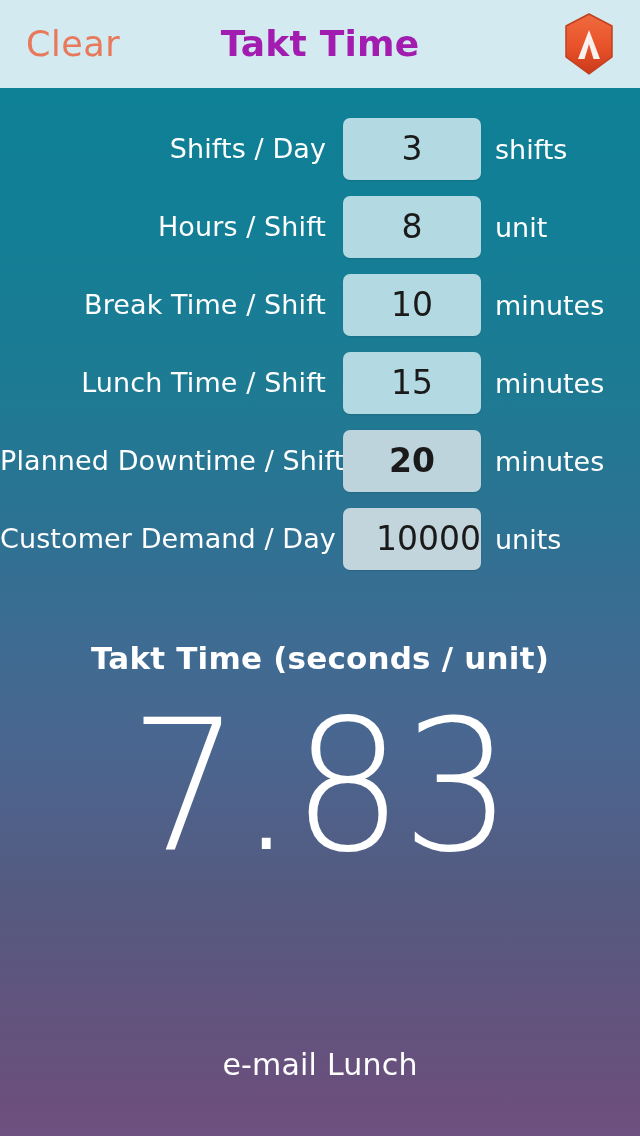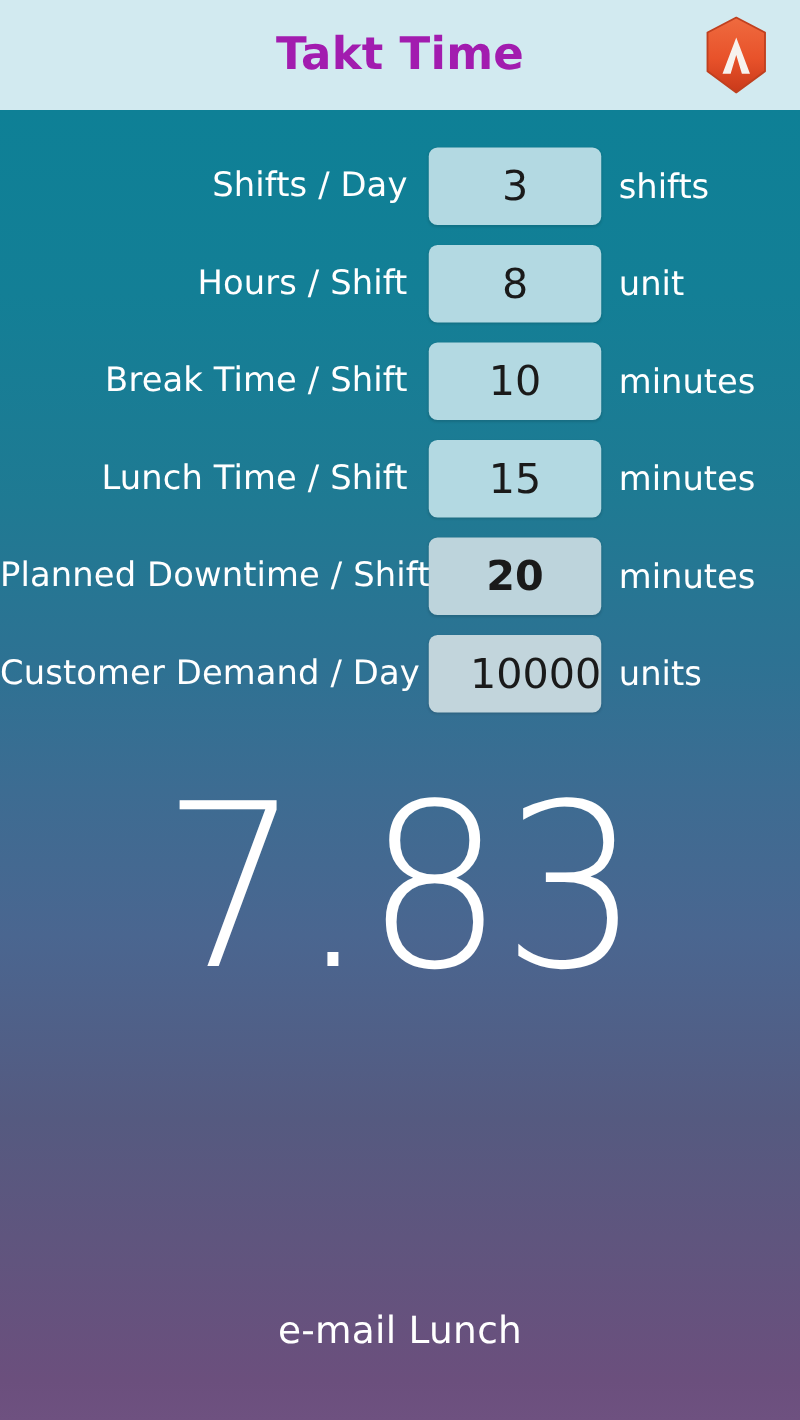--- a/index.html
+++ b/index.html
@@ -87,20 +87,21 @@
         #1f7a93 30%,
         #2d7293 42%,
         #3d6c92 52%,
         #4a6690 63%,
         #555a80 77%,
         #5f557e 86%,
         #6b4f7d 97%,
         #6e5180 100%);
     display: flex;
     flex-direction: column;
+    gap: 40px;
   }
 
   
   .rows {
     padding-top: 22px;
   }
 
   .row {
     height: 78px;
     display: flex;
@@ -190,20 +191,21 @@
     letter-spacing: 0.2px;
     padding: 6px 14px;
   }
 </style>
 </head>
 <body>
 
 <div class="app">
 
   <div class="header">
+    <button class="clear-btn">Clear</button>
 
     <div class="header-title">Takt Time</div>
 
     <div class="logo">
       <svg viewBox="0 0 58 62" width="58" height="62" aria-hidden="true">
         <defs>
           <linearGradient id="logoGrad" x1="0" y1="0" x2="0" y2="1">
             <stop offset="0%" stop-color="#ef6b3f"></stop>
             <stop offset="55%" stop-color="#e8522a"></stop>
             <stop offset="100%" stop-color="#c9391a"></stop>
@@ -251,20 +253,21 @@
 
       <div class="row">
         <div class="row-label">Customer Demand / Day</div>
         <input class="row-input pale2" type="text" value="10000" style="">
         <div class="row-unit">units</div>
       </div>
 
     </div>
 
     <div class="result">
+      <div class="result-caption">Takt Time (seconds / unit)</div>
       <div class="result-value">7.83</div>
     </div>
 
     <div class="footer">
       <button class="email-report">e-mail Lunch</button>
     </div>
 
   </div>
 </div>
 

